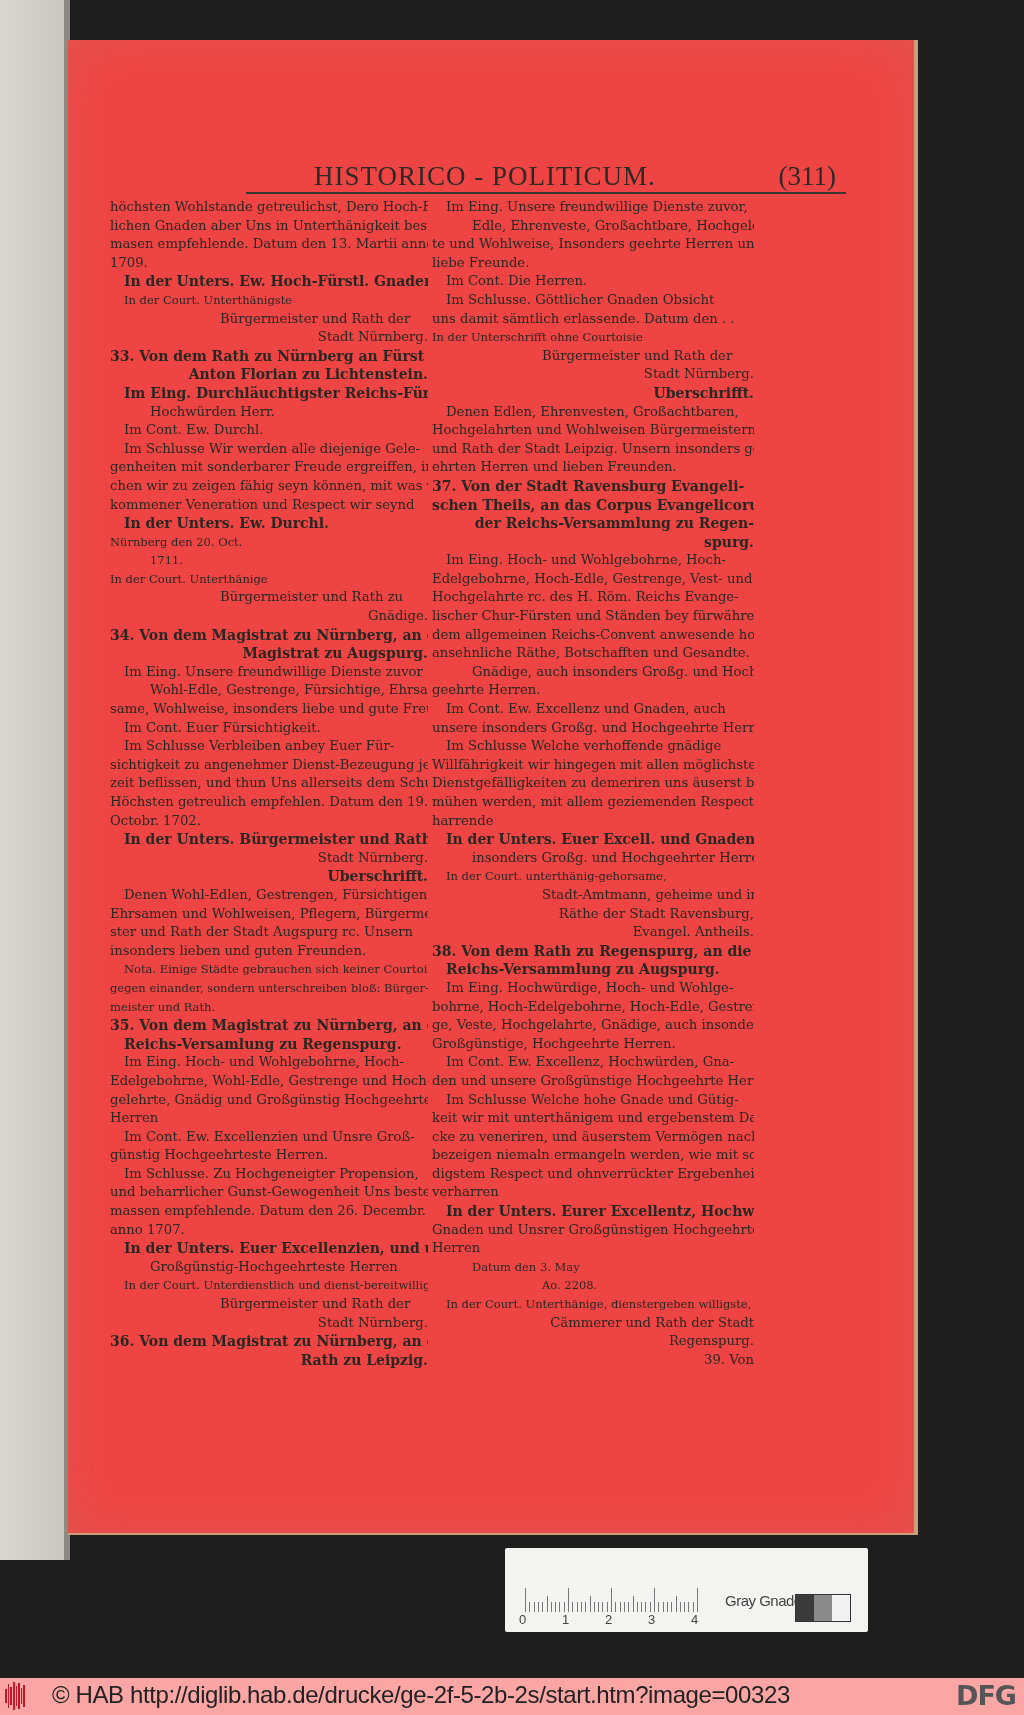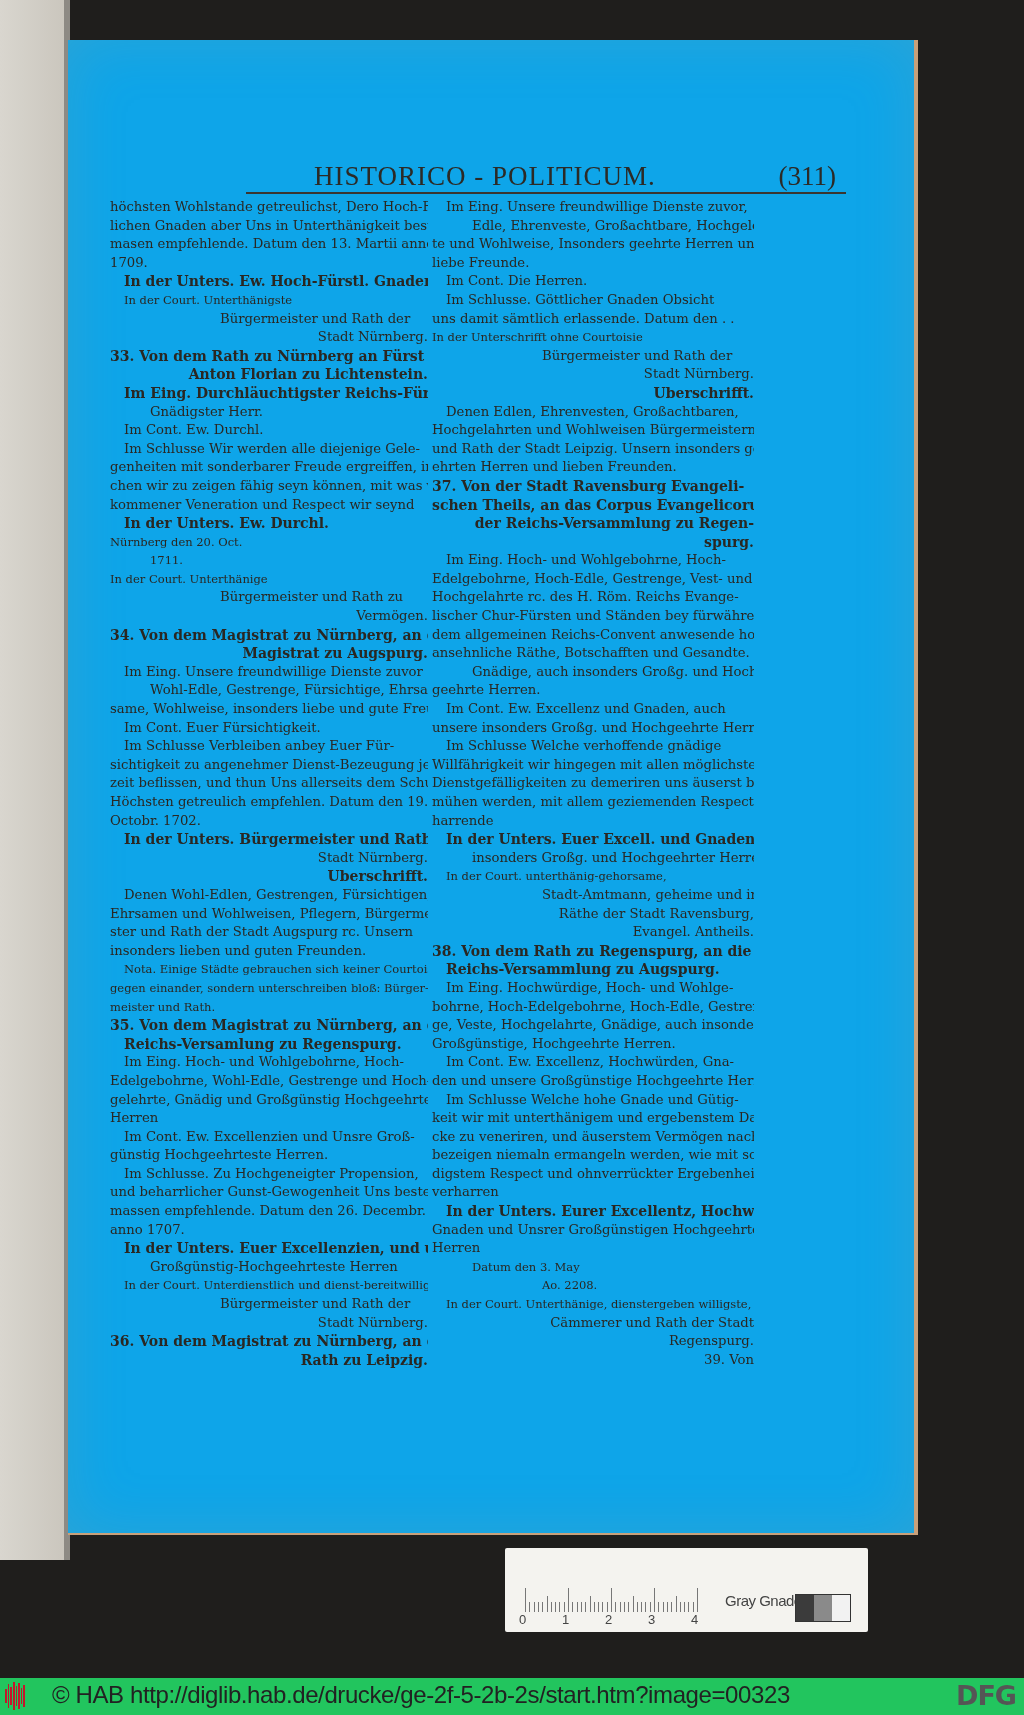--- a/index.html
+++ b/index.html
@@ -1,19 +1,19 @@
 <!DOCTYPE html>
 <html><head>
 <meta charset="utf-8">
 <style>
   html,body{margin:0;padding:0;}
   body{width:1024px;height:1715px;background:#1f1e1c;position:relative;overflow:hidden;font-family:"DejaVu Serif",serif;}
   .bg-left{position:absolute;left:0;top:0;width:70px;height:1560px;background:linear-gradient(90deg,#d9d6cf,#c9c5bc);}
   .bg-left .edge{position:absolute;right:0;top:0;width:6px;height:100%;background:#8d8a84;}
-  .page{position:absolute;left:68px;top:40px;width:846px;height:1493px;background:#0ea5e9;border-right:4px solid #c8a07a;border-bottom:2px solid #c9a07a;box-shadow:inset 0 0 60px rgba(180,160,130,.18);}
+  .page{position:absolute;left:68px;top:40px;width:846px;height:1493px;background:#ef4444;border-right:4px solid #c8a07a;border-bottom:2px solid #c9a07a;box-shadow:inset 0 0 60px rgba(180,160,130,.18);}
   .header{position:absolute;left:178px;top:113px;width:600px;height:40px;}
   .running-title{position:absolute;left:68px;top:8px;font-family:"Liberation Serif",serif;font-size:27px;letter-spacing:1px;color:#2c2a26;}
   .page-number{position:absolute;right:10px;top:8px;font-family:"Liberation Serif",serif;font-size:27px;color:#2c2a26;}
   .rule{position:absolute;left:178px;top:152px;width:600px;height:2px;background:#3a3631;}
   .col{position:absolute;top:158px;font-family:"DejaVu Serif",serif;font-size:13.2px;line-height:18.6px;color:#2a2722;}
   .col.left{left:42px;width:318px;}
   .col.right{left:364px;width:322px;}
   .ln{white-space:nowrap;overflow:hidden;text-overflow:clip;}
   .b{font-weight:bold;font-size:14px;}
   .ind1{padding-left:14px;}
@@ -24,21 +24,21 @@
   .small{font-size:11.5px;}
   .card{position:absolute;left:505px;top:1548px;width:363px;height:84px;background:#f4f3ef;border-radius:2px;}
   .card-title{position:absolute;left:0;top:6px;width:100%;text-align:center;font-family:"Liberation Serif",serif;font-weight:bold;font-size:19px;color:#3a3835;}
   .ruler{position:absolute;left:20px;top:40px;width:175px;height:24px;}
   .tick{position:absolute;bottom:0;width:1px;background:#777;}
   .ruler-labels{position:absolute;left:14px;top:64px;width:200px;height:16px;}
   .ruler-labels span{position:absolute;font-family:"Liberation Sans",sans-serif;font-size:13px;color:#444;}
   .gray-label{position:absolute;left:220px;top:44px;font-family:"Liberation Sans",sans-serif;font-size:15px;color:#444;letter-spacing:-.5px;}
   .gray-swatches{position:absolute;left:290px;top:46px;width:54px;height:26px;border:1px solid #333;display:flex;}
   .gray-swatches div{flex:1;}
-  .footer{position:absolute;left:0;top:1678px;width:1024px;height:37px;background:#22c55e;}
+  .footer{position:absolute;left:0;top:1678px;width:1024px;height:37px;background:#fca5a5;}
   .footer-logo{position:absolute;left:5px;top:4px;width:20px;height:28px;display:flex;gap:1px;align-items:center;}
   .footer-logo div{width:2px;background:#c2172b;}
   .footer-text{position:absolute;left:52px;top:3px;font-family:"Liberation Sans",sans-serif;font-size:24px;color:#222;letter-spacing:-.4px;white-space:nowrap;}
   .footer-dfg{position:absolute;right:8px;top:2px;font-family:"DejaVu Sans",sans-serif;font-weight:bold;font-size:27px;color:#555;letter-spacing:-1px;}
 </style>
 </head>
 <body>
 
 <div class="bg-left">
     <div class="edge"></div>
@@ -55,32 +55,32 @@
       <div class="ln ">lichen Gnaden aber Uns in Unterthänigkeit bester-</div>
       <div class="ln ">masen empfehlende.   Datum den 13. Martii anno</div>
       <div class="ln ">1709.</div>
       <div class="ln ind1 b">In der Unters.  Ew. Hoch-Fürstl. Gnaden</div>
       <div class="ln ind1 small">In der Court.          Unterthänigste</div>
       <div class="ln ind3">Bürgermeister und Rath der</div>
       <div class="ln rt">Stadt Nürnberg.</div>
       <div class="ln b">33. Von dem Rath zu Nürnberg an Fürst</div>
       <div class="ln ctr b">Anton Florian zu Lichtenstein.</div>
       <div class="ln ind1 b">Im Eing. Durchläuchtigster Reichs-Fürst,</div>
-      <div class="ln ind2">Gnädigster Herr.</div>
+      <div class="ln ind2">Hochwürden Herr.</div>
       <div class="ln ind1">Im Cont. Ew. Durchl.</div>
       <div class="ln ind1">Im Schlusse Wir werden alle diejenige Gele-</div>
       <div class="ln ">genheiten mit sonderbarer Freude ergreiffen, in wel-</div>
       <div class="ln ">chen wir zu zeigen fähig seyn können, mit was voll-</div>
       <div class="ln ">kommener Veneration und Respect wir seynd</div>
       <div class="ln ind1 b">In der Unters. Ew. Durchl.</div>
       <div class="ln small">Nürnberg den 20. Oct.</div>
       <div class="ln ind2 small">1711.</div>
       <div class="ln small">In der Court.                 Unterthänige</div>
       <div class="ln ind3">Bürgermeister und Rath zu</div>
-      <div class="ln rt">Vermögen.</div>
+      <div class="ln rt">Gnädige.</div>
       <div class="ln b">34. Von dem Magistrat zu Nürnberg, an den</div>
       <div class="ln ctr b">Magistrat zu Augspurg.</div>
       <div class="ln ind1">Im Eing. Unsere freundwillige Dienste zuvor</div>
       <div class="ln ind2">Wohl-Edle, Gestrenge, Fürsichtige, Ehrsa-</div>
       <div class="ln ">same, Wohlweise, insonders liebe und gute Freunde.</div>
       <div class="ln ind1">Im Cont. Euer Fürsichtigkeit.</div>
       <div class="ln ind1">Im Schlusse Verbleiben anbey Euer Für-</div>
       <div class="ln ">sichtigkeit zu angenehmer Dienst-Bezeugung jeder-</div>
       <div class="ln ">zeit beflissen, und thun Uns allerseits dem Schutz des</div>
       <div class="ln ">Höchsten getreulich empfehlen.   Datum den 19.</div>

